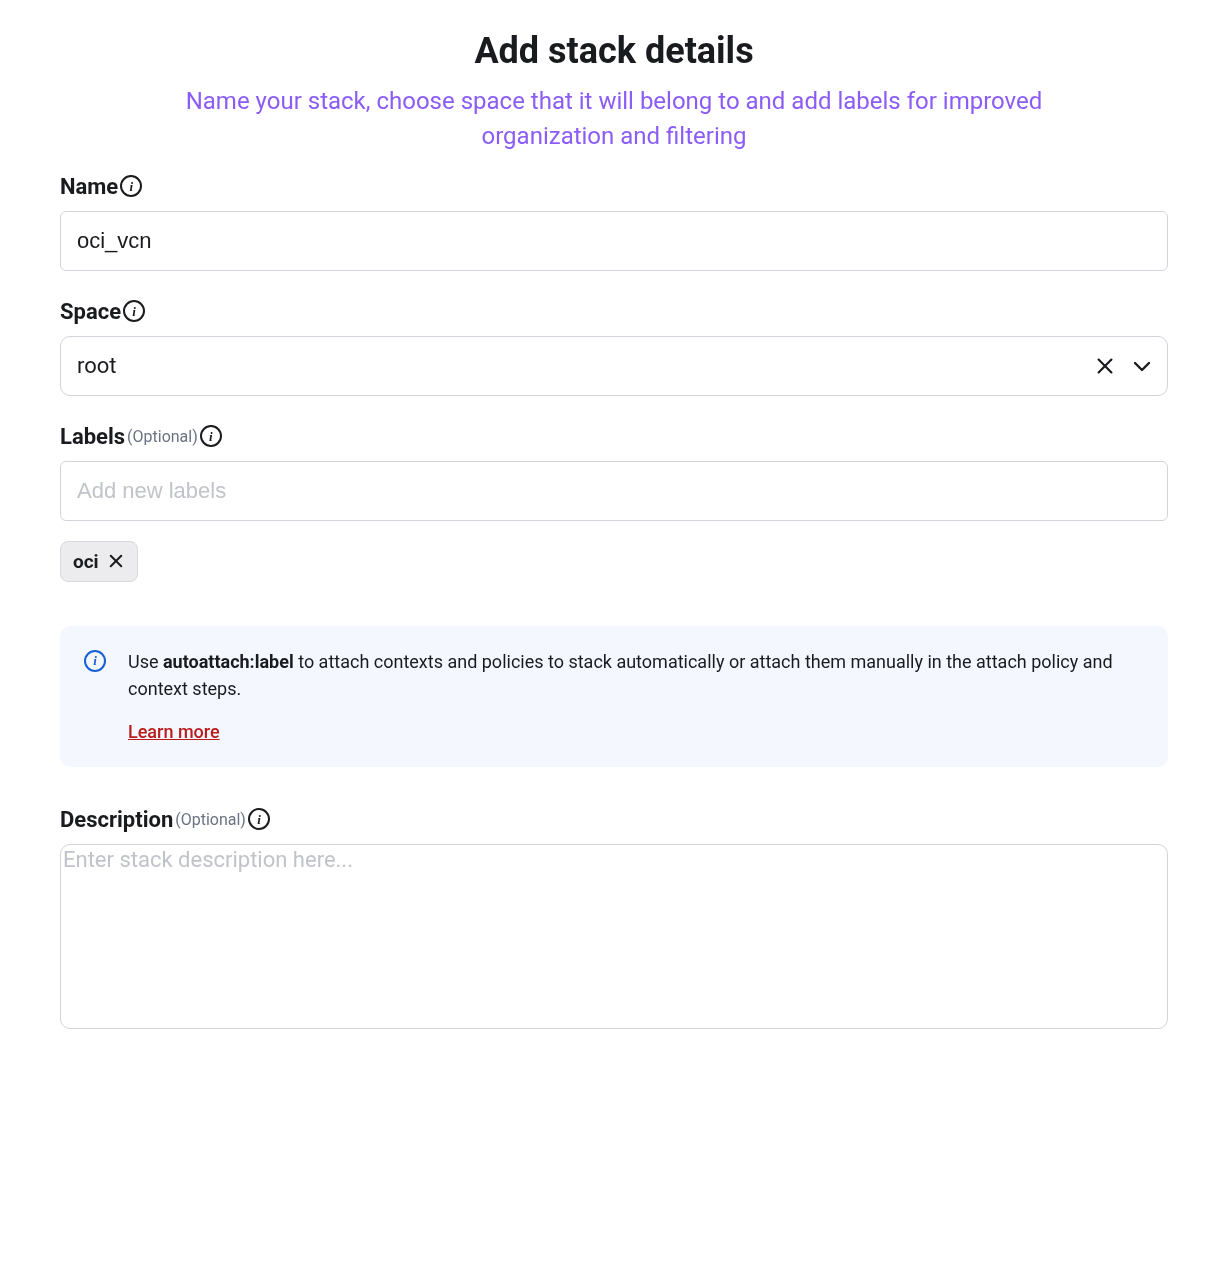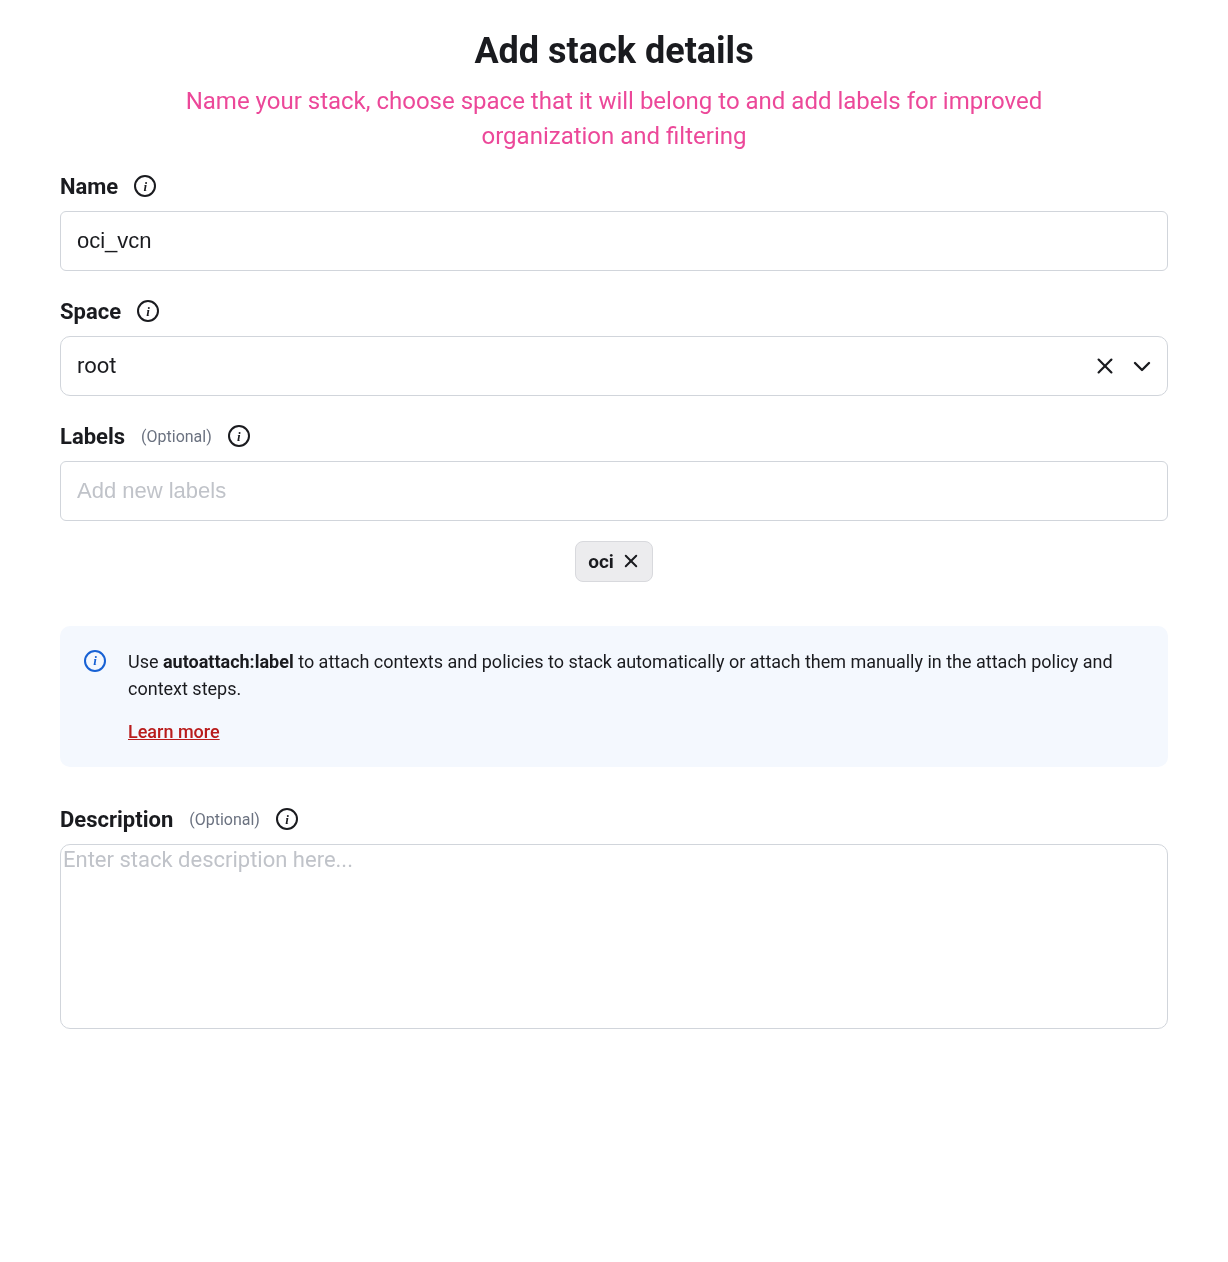--- a/index.html
+++ b/index.html
@@ -20,32 +20,32 @@
   }
   .title {
     font-size: 36px;
     font-weight: 700;
     color: #1a1b1f;
     margin: 0 0 12px 0;
   }
   .subtitle {
     font-size: 24px;
     font-weight: 400;
-    color: #ec4899;
+    color: #8b5cf6;
     line-height: 1.45;
     margin: 0 auto;
     max-width: 880px;
   }
   .field-group {
     margin-bottom: 28px;
   }
   .field-label-row {
     display: flex;
     align-items: center;
-    gap: 16px;
+    gap: 2px;
     margin-bottom: 12px;
   }
   .field-label {
     font-size: 22px;
     font-weight: 700;
     color: #1a1b1f;
   }
   .optional {
     font-size: 16px;
     font-weight: 400;
@@ -115,21 +115,20 @@
   }
   .chevron-icon {
     width: 24px;
     height: 24px;
     cursor: pointer;
   }
   .chip-row {
     margin-top: 20px;
     display: flex;
     gap: 10px;
-    justify-content: center;
   }
   .chip {
     display: inline-flex;
     align-items: center;
     gap: 8px;
     background: #ececee;
     border: 1px solid #d8d9dd;
     border-radius: 8px;
     padding: 8px 12px;
     font-size: 19px;

